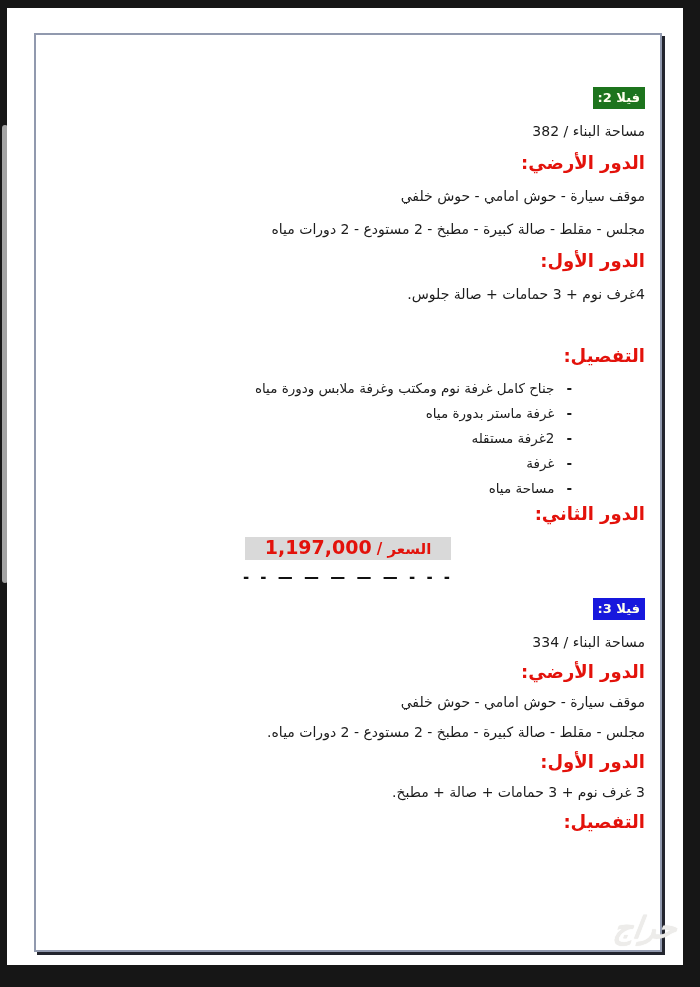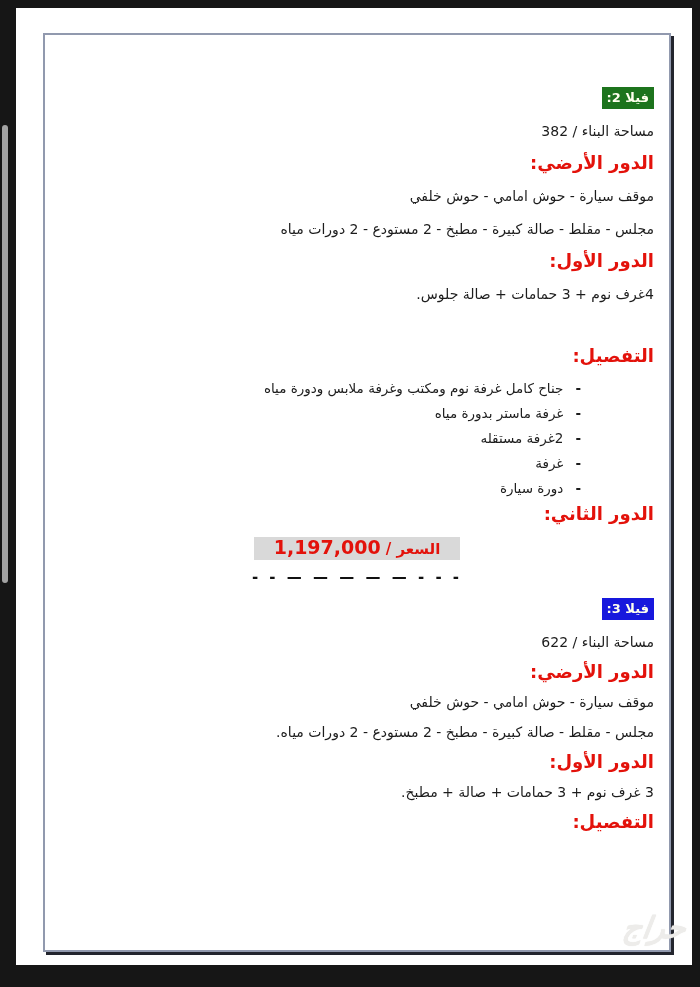--- a/index.html
+++ b/index.html
@@ -3,21 +3,21 @@
 <meta charset="utf-8">
 <style>
   * { margin:0; padding:0; box-sizing:border-box; }
   html,body { width:700px; height:987px; overflow:hidden; }
   body {
     background:#161616;
     font-family:"DejaVu Sans","Liberation Sans",sans-serif;
     position:relative;
   }
   .page {
-    position:absolute; left:16px; top:8px;
+    position:absolute; left:7px; top:8px;
     width:676px; height:957px;
     background:#ffffff;
   }
   .scrollbar-track {
     position:absolute; left:0; top:0; width:8px; height:987px;
   }
   .scrollbar-thumb {
     position:absolute; left:2px; top:125px;
     width:6px; height:458px;
     background:#a3a3a3; border-radius:3px;
@@ -100,39 +100,39 @@
         <div class="bullet-item">
           <span class="bullet-dash">-</span><span>غرفة ماستر بدورة مياه</span>
         </div>
         <div class="bullet-item">
           <span class="bullet-dash">-</span><span>2غرفة مستقله</span>
         </div>
         <div class="bullet-item">
           <span class="bullet-dash">-</span><span>غرفة</span>
         </div>
         <div class="bullet-item">
-          <span class="bullet-dash">-</span><span>دورة سيارة</span>
+          <span class="bullet-dash">-</span><span>مساحة مياه</span>
         </div>
       </div>
 
       <div class="line red-h mb10">الدور الثاني:</div>
 
       <div class="price-row">
         <span class="price-highlight">
           <span class="price-label">السعر /</span>
           <span class="price-value">1,197,000</span>
         </span>
       </div>
 
       <div class="dash-sep">- - — — — — — - - -</div>
 
       <div class="villa-label-row">
         <span class="villa-label blue-bg">فيلا 3:</span>
       </div>
-      <div class="line mb10">مساحة البناء / 622</div>
+      <div class="line mb10">مساحة البناء / 334</div>
 
       <div class="line red-h mb10">الدور الأرضي:</div>
       <div class="line mb10">موقف سيارة - حوش امامي - حوش خلفي</div>
       <div class="line mb10">مجلس - مقلط - صالة كبيرة - مطبخ - 2 مستودع - 2 دورات مياه.</div>
 
       <div class="line red-h mb10">الدور الأول:</div>
       <div class="line mb10">3 غرف نوم + 3 حمامات + صالة + مطبخ.</div>
 
       <div class="line red-h">التفصيل:</div>
 

